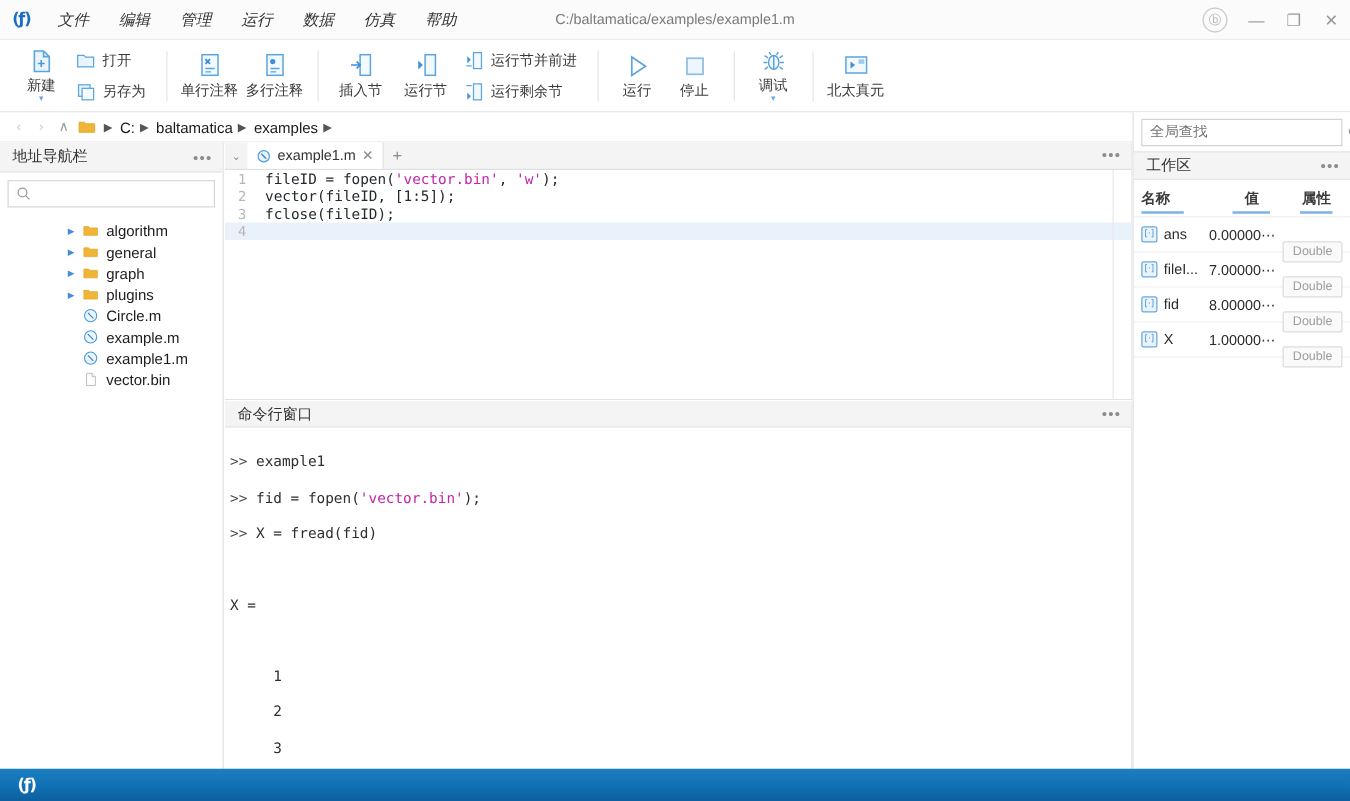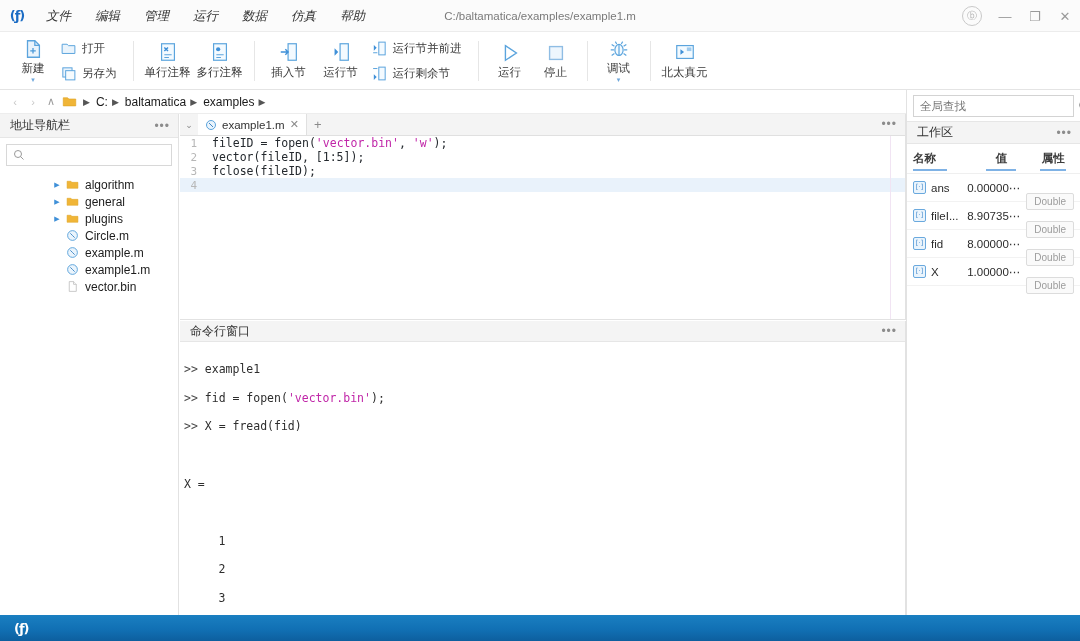--- a/index.html
+++ b/index.html
@@ -477,20 +477,29 @@
       <div class="tree-row">
         <span class="tw">▶</span>
         <span class="ico">
           <svg width="13" height="13" viewBox="0 0 24 24" fill="#f0b537" stroke="#dfa324" stroke-width="1">
               <path d="M2 6h7l2 2h11v11H2z"></path>
             </svg>
         </span>
         <span class="name">general</span>
       </div>
 
+      <div class="tree-row">
+        <span class="tw">▶</span>
+        <span class="ico">
+          <svg width="13" height="13" viewBox="0 0 24 24" fill="#f0b537" stroke="#dfa324" stroke-width="1">
+              <path d="M2 6h7l2 2h11v11H2z"></path>
+            </svg>
+        </span>
+        <span class="name">graph</span>
+      </div>
 
       <div class="tree-row">
         <span class="tw">▶</span>
         <span class="ico">
           <svg width="13" height="13" viewBox="0 0 24 24" fill="#f0b537" stroke="#dfa324" stroke-width="1">
               <path d="M2 6h7l2 2h11v11H2z"></path>
             </svg>
         </span>
         <span class="name">plugins</span>
       </div>
@@ -641,21 +650,21 @@
     <div class="ws-row">
       <span class="var-ico">[·]</span>
       <span class="ws-name">ans</span>
       <span class="ws-val">0.00000⋯</span>
       <span class="ws-attr">Double</span>
     </div>
 
     <div class="ws-row">
       <span class="var-ico">[·]</span>
       <span class="ws-name">fileI...</span>
-      <span class="ws-val">8.90735⋯</span>
+      <span class="ws-val">7.00000⋯</span>
       <span class="ws-attr">Double</span>
     </div>
 
     <div class="ws-row">
       <span class="var-ico">[·]</span>
       <span class="ws-name">fid</span>
       <span class="ws-val">8.00000⋯</span>
       <span class="ws-attr">Double</span>
     </div>
 

